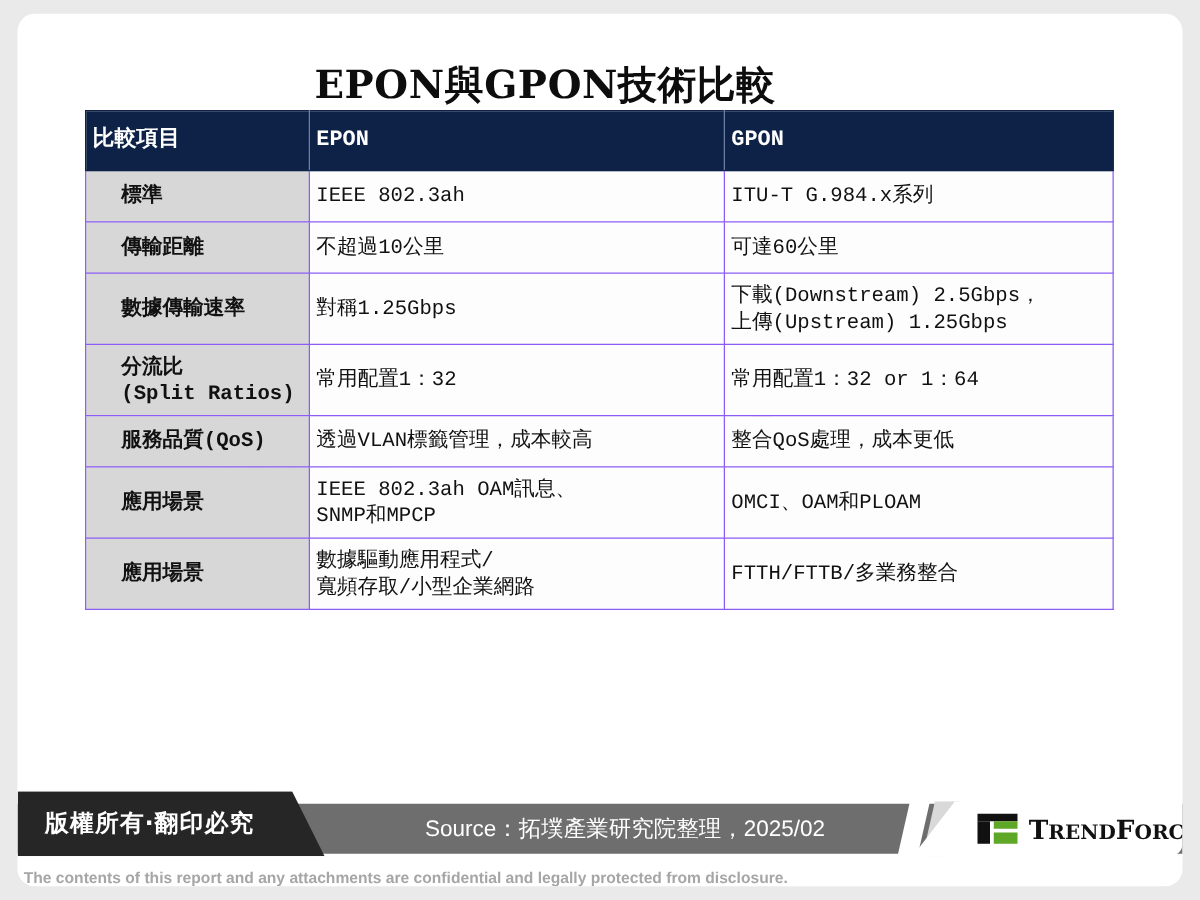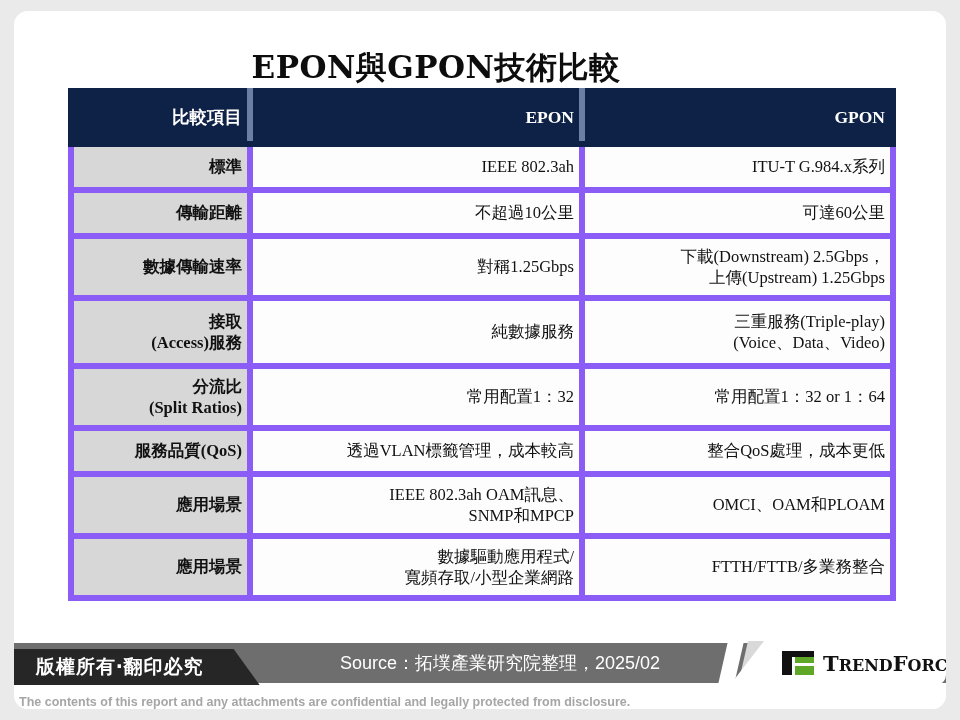--- a/index.html
+++ b/index.html
@@ -83,25 +83,25 @@
     border-collapse: collapse;
     table-layout: fixed;
     z-index: 3;
     background: transparent;
   }
   #cmp-table col.c1 { width: 179px; }
   #cmp-table col.c2 { width: 332px; }
   #cmp-table col.c3 { width: 311px; }
 
   #cmp-table th, #cmp-table td {
-    border: 6px solid #8b5cf6;
-    text-align: right;
+    border: 1px solid #8b5cf6;
+    text-align: left;
     vertical-align: middle;
     padding: 3px 5px;
-    font-family: Liberation Serif, serif;
+    font-family: Liberation Mono, monospace;
     font-size: 16.5px;
     color: #111111;
     line-height: 1.28;
   }
   #cmp-table thead th {
     background: #0d2246;
     color: #ffffff;
     font-weight: 700;
     font-size: 17.5px;
     height: 41px;
@@ -136,21 +136,21 @@
     bottom: 26px;
     width: 932px;
     height: 40px;
     background: #6e6e6e;
     z-index: 2;
   }
   #copyright-banner {
     position: absolute;
     left: 0;
     bottom: 24px;
-    height: 36px;
+    height: 52px;
     padding-left: 22px;
     padding-right: 56px;
     background: #262626;
     color: #ffffff;
     font-family: "DejaVu Sans", sans-serif;
     font-size: 19px;
     font-weight: 700;
     letter-spacing: 1px;
     display: flex;
     align-items: center;
@@ -320,33 +320,20 @@
             <span class="sub">數據傳輸速率</span>
           </td>
           <td class="body">
             <span class="sub">對稱1.25Gbps</span>
           </td>
           <td class="body">
             <span class="sub">下載(Downstream) 2.5Gbps，</span>
             <span class="sub">上傳(Upstream) 1.25Gbps</span>
           </td>
         </tr>
-        <tr class="h-lg">
-          <td class="rowhead">
-            <span class="sub">接取</span>
-            <span class="sub">(Access)服務</span>
-          </td>
-          <td class="body">
-            <span class="sub">純數據服務</span>
-          </td>
-          <td class="body">
-            <span class="sub">三重服務(Triple-play)</span>
-            <span class="sub">(Voice、Data、Video)</span>
-          </td>
-        </tr>
         <tr class="h-md">
           <td class="rowhead">
             <span class="sub">分流比</span>
             <span class="sub">(Split Ratios)</span>
           </td>
           <td class="body">
             <span class="sub">常用配置1：32</span>
           </td>
           <td class="body">
             <span class="sub">常用配置1：32 or 1：64</span>

